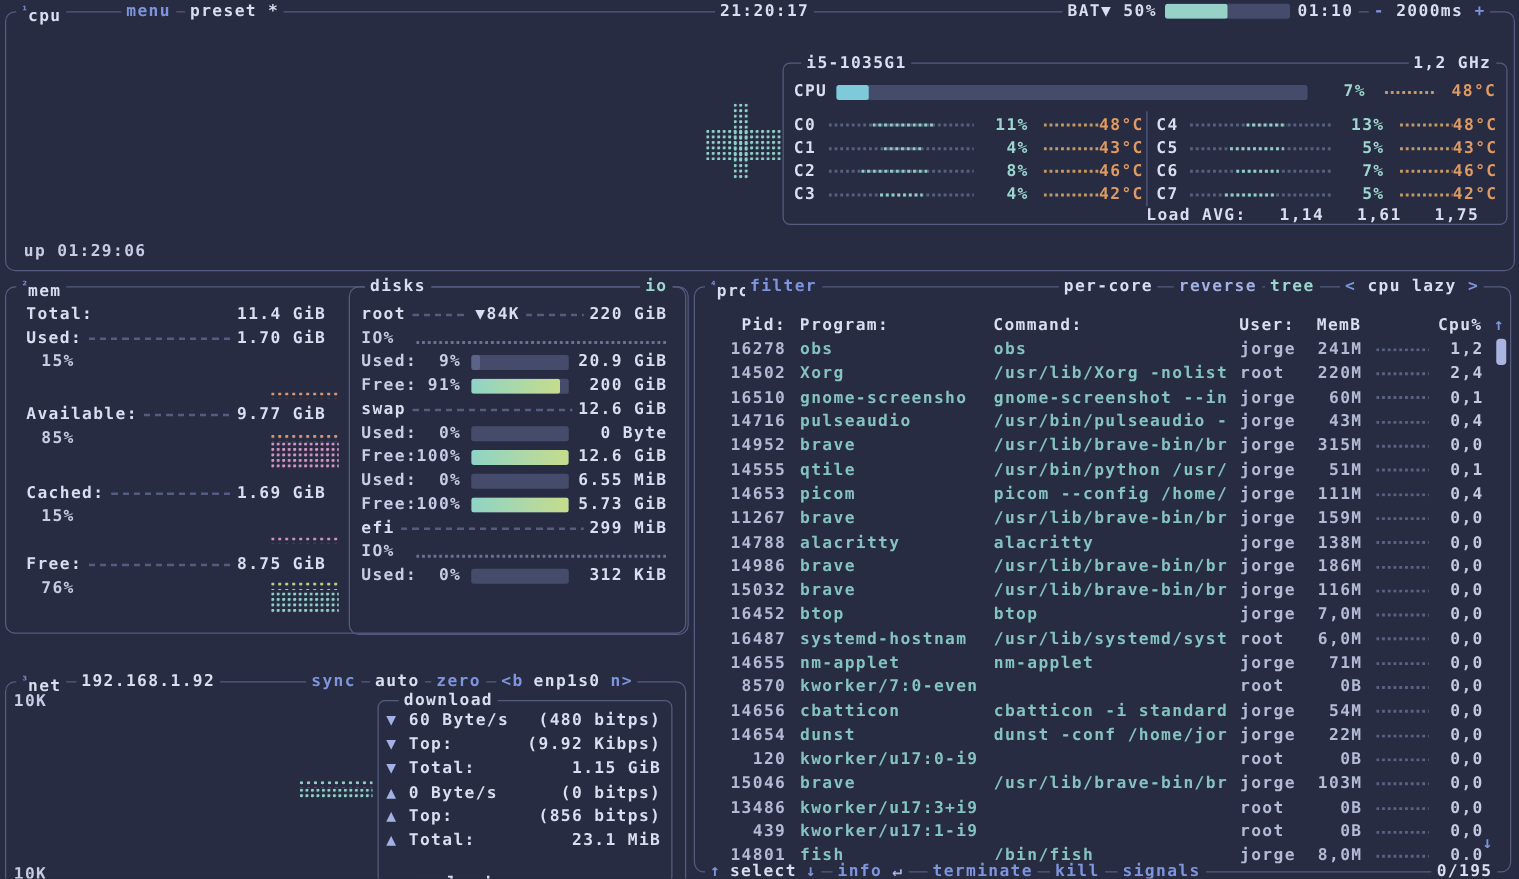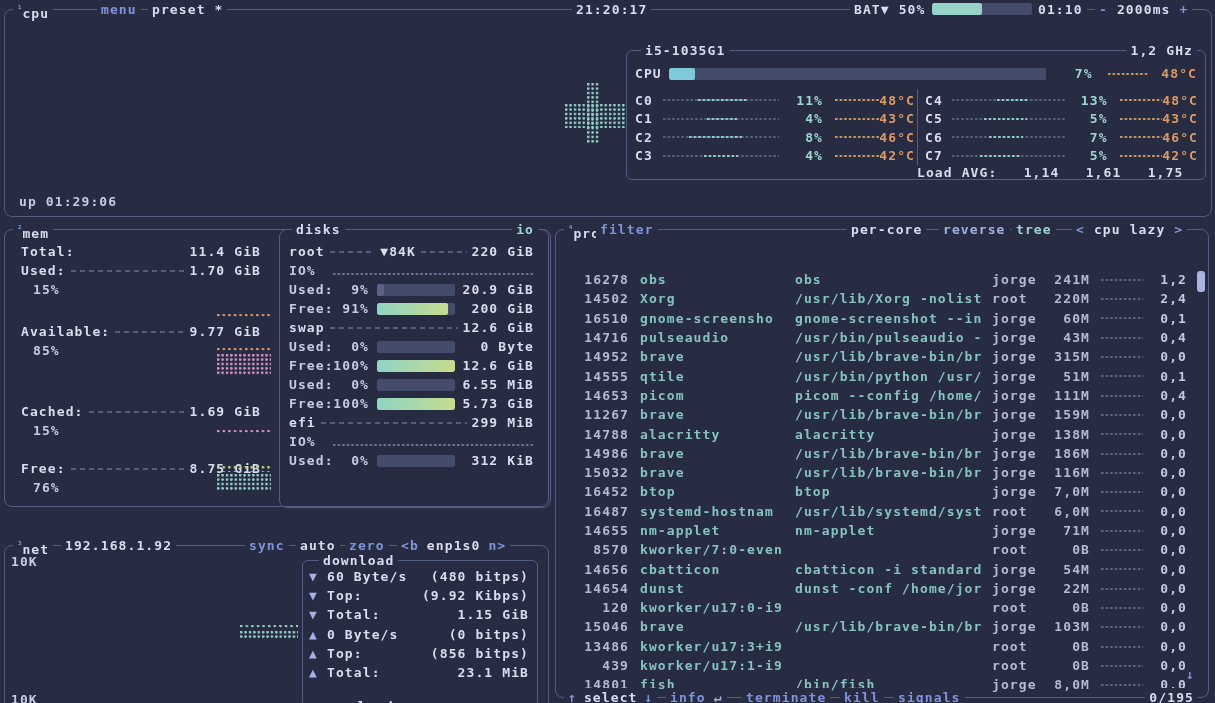--- a/index.html
+++ b/index.html
@@ -251,21 +251,21 @@
           <div class="dashfill"></div>
           <div class="mem-value">1.70 GiB</div>
         </div>
         <div class="mem-pct">15%</div>
         <div class="mem-row" style="margin-top: 23px;">
           <div class="mem-label">Available:</div>
           <div class="dashfill"></div>
           <div class="mem-value">9.77 GiB</div>
         </div>
         <div class="mem-pct">85%</div>
-        <div class="mem-row" style="margin-top: 42px;">
+        <div class="mem-row" style="margin-top: 25px;">
           <div class="mem-label">Cached:</div>
           <div class="dashfill"></div>
           <div class="mem-value">1.69 GiB</div>
         </div>
         <div class="mem-pct">15%</div>
         <div class="mem-row" style="margin-top: 19px;">
           <div class="mem-label">Free:</div>
           <div class="dashfill"></div>
           <div class="mem-value">8.75 GiB</div>
         </div>
@@ -418,20 +418,30 @@
   </div>
 
   <div class="box proc-box">
     <div class="blabel" style="left:8px"><span class="sup">⁴</span><span class="t-bright">proc</span></div>
     <div class="blabel peri" style="left:40px">filter</div>
     <div class="blabel t-bright" style="left:291px">per-core</div>
     <div class="blabel peri2" style="left:383px">reverse</div>
     <div class="blabel tealb" style="left:456px">tree</div>
     <div class="blabel" style="left:516px"><span class="peri">&lt;</span><span class="t-bright" style="margin:0 9px">cpu lazy</span><span class="peri">&gt;</span></div>
 
+    <div class="proc-header">
+      <span class="p-pid">Pid:</span>
+      <span class="p-prog">Program:</span>
+      <span class="p-cmd">Command:</span>
+      <span class="p-user">User:</span>
+      <span class="p-mem">MemB</span>
+      <span class="p-dots-h"></span>
+      <span class="p-cpu">Cpu%</span>
+      <span class="p-arrow">↑</span>
+    </div>
 
     <div class="proc-rows">
         <div class="proc-row">
           <div class="p-pid">16278</div>
           <div class="p-prog">obs</div>
           <div class="p-cmd">obs</div>
           <div class="p-user">jorge</div>
           <div class="p-mem">241M</div>
           <div class="p-dots dotline"></div>
           <div class="p-cpu">1,2</div>

